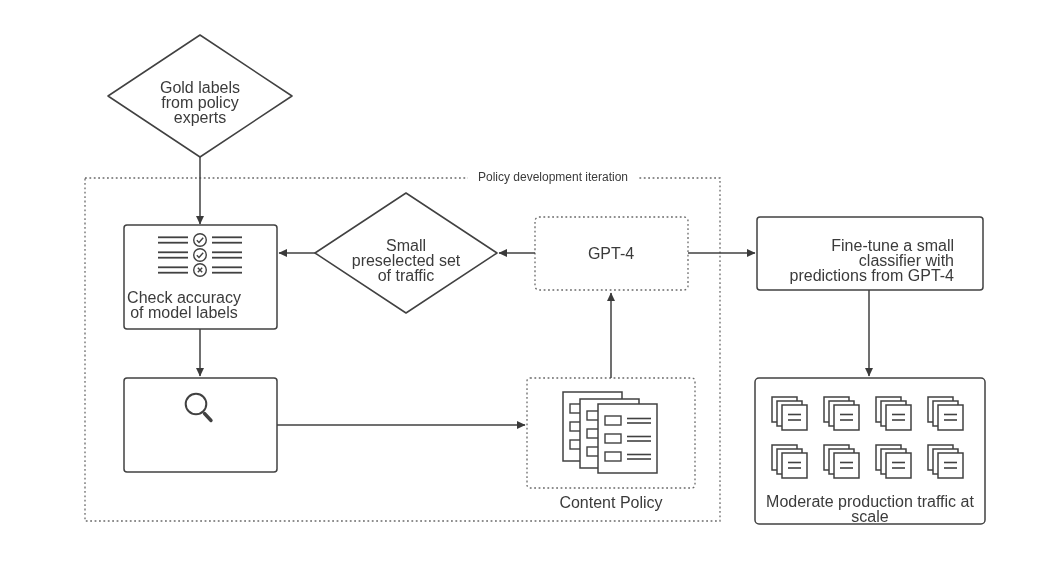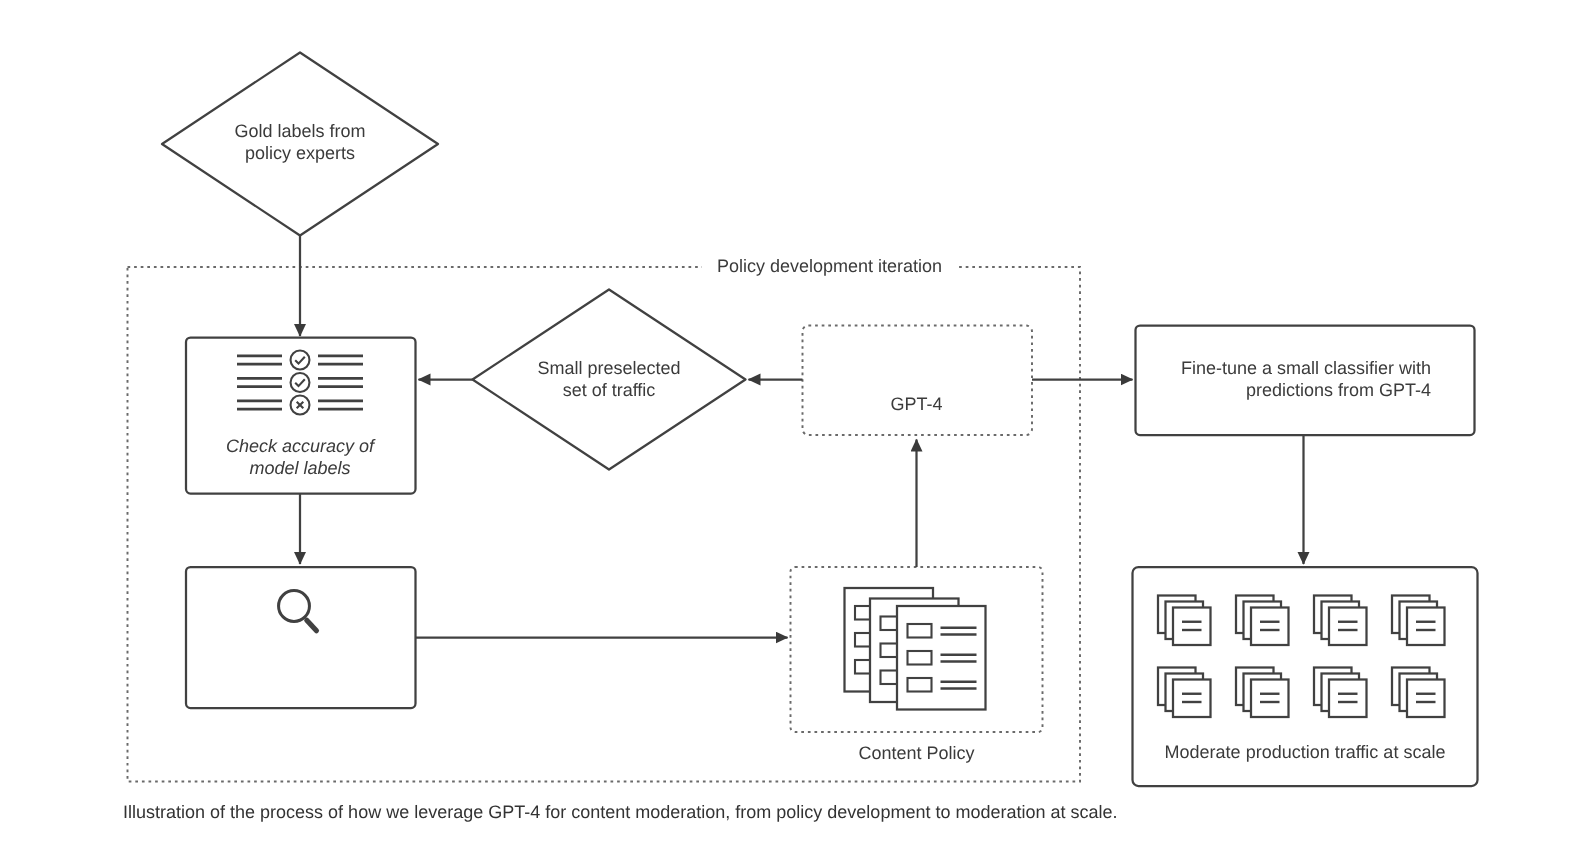--- a/index.html
+++ b/index.html
@@ -17,21 +17,21 @@
     background: var(--bg);
     font-family: "Liberation Sans", "DejaVu Sans", sans-serif;
     color: var(--text);
     overflow: hidden;
   }
   svg.canvas { position: absolute; left: 0; top: 0; }
   .lbl {
     position: absolute;
     transform: translateX(-50%);
     text-align: center;
-    font-size: 12px;
+    font-size: 16px;
     line-height: 15px;
     color: var(--text);
     white-space: normal;
   }
   .container-lbl {
     position: absolute;
     transform: translateX(-50%);
     background: var(--bg);
     padding: 0 10px;
     font-size: 12px;
@@ -153,27 +153,26 @@
       <use href="#page-stack" x="824" y="445"></use>
       <use href="#page-stack" x="876" y="445"></use>
       <use href="#page-stack" x="928" y="445"></use>
     </g>
   </svg>
 
   <div class="lbl" style="left:200px; top:80px; width:104px;">Gold labels from policy experts</div>
 
   <div class="container-lbl" style="left:553px; top:170px;text-align:center;">Policy development iteration</div>
 
-  <div class="lbl" style="left:200px; top:290px; width:120px;font-style:italic;">Check accuracy of model labels</div>
+  <div class="lbl" style="left:184px; top:290px; width:120px;">Check accuracy of model labels</div>
 
   <div class="lbl" style="left:406px; top:238px; width:112px;">Small preselected set of traffic</div>
 
-  <div class="lbl" style="left:611px; top:246px; width:120px;margin-top:16px;">GPT-4</div>
+  <div class="lbl" style="left:611px; top:246px; width:120px;">GPT-4</div>
 
 
   <div class="lbl" style="left:611px; top:495px; width:160px;">Content Policy</div>
 
   <div class="lbl" style="left:870px; top:238px; width:168px;text-align:right;">Fine-tune a small classifier with predictions from GPT-4</div>
 
   <div class="lbl" style="left:870px; top:494px; width:220px;">Moderate production traffic at scale</div>
 
-  <div class="caption">Illustration of the process of how we leverage GPT-4 for content moderation, from policy development to moderation at scale.</div>
 </div>
 
 </body></html>

